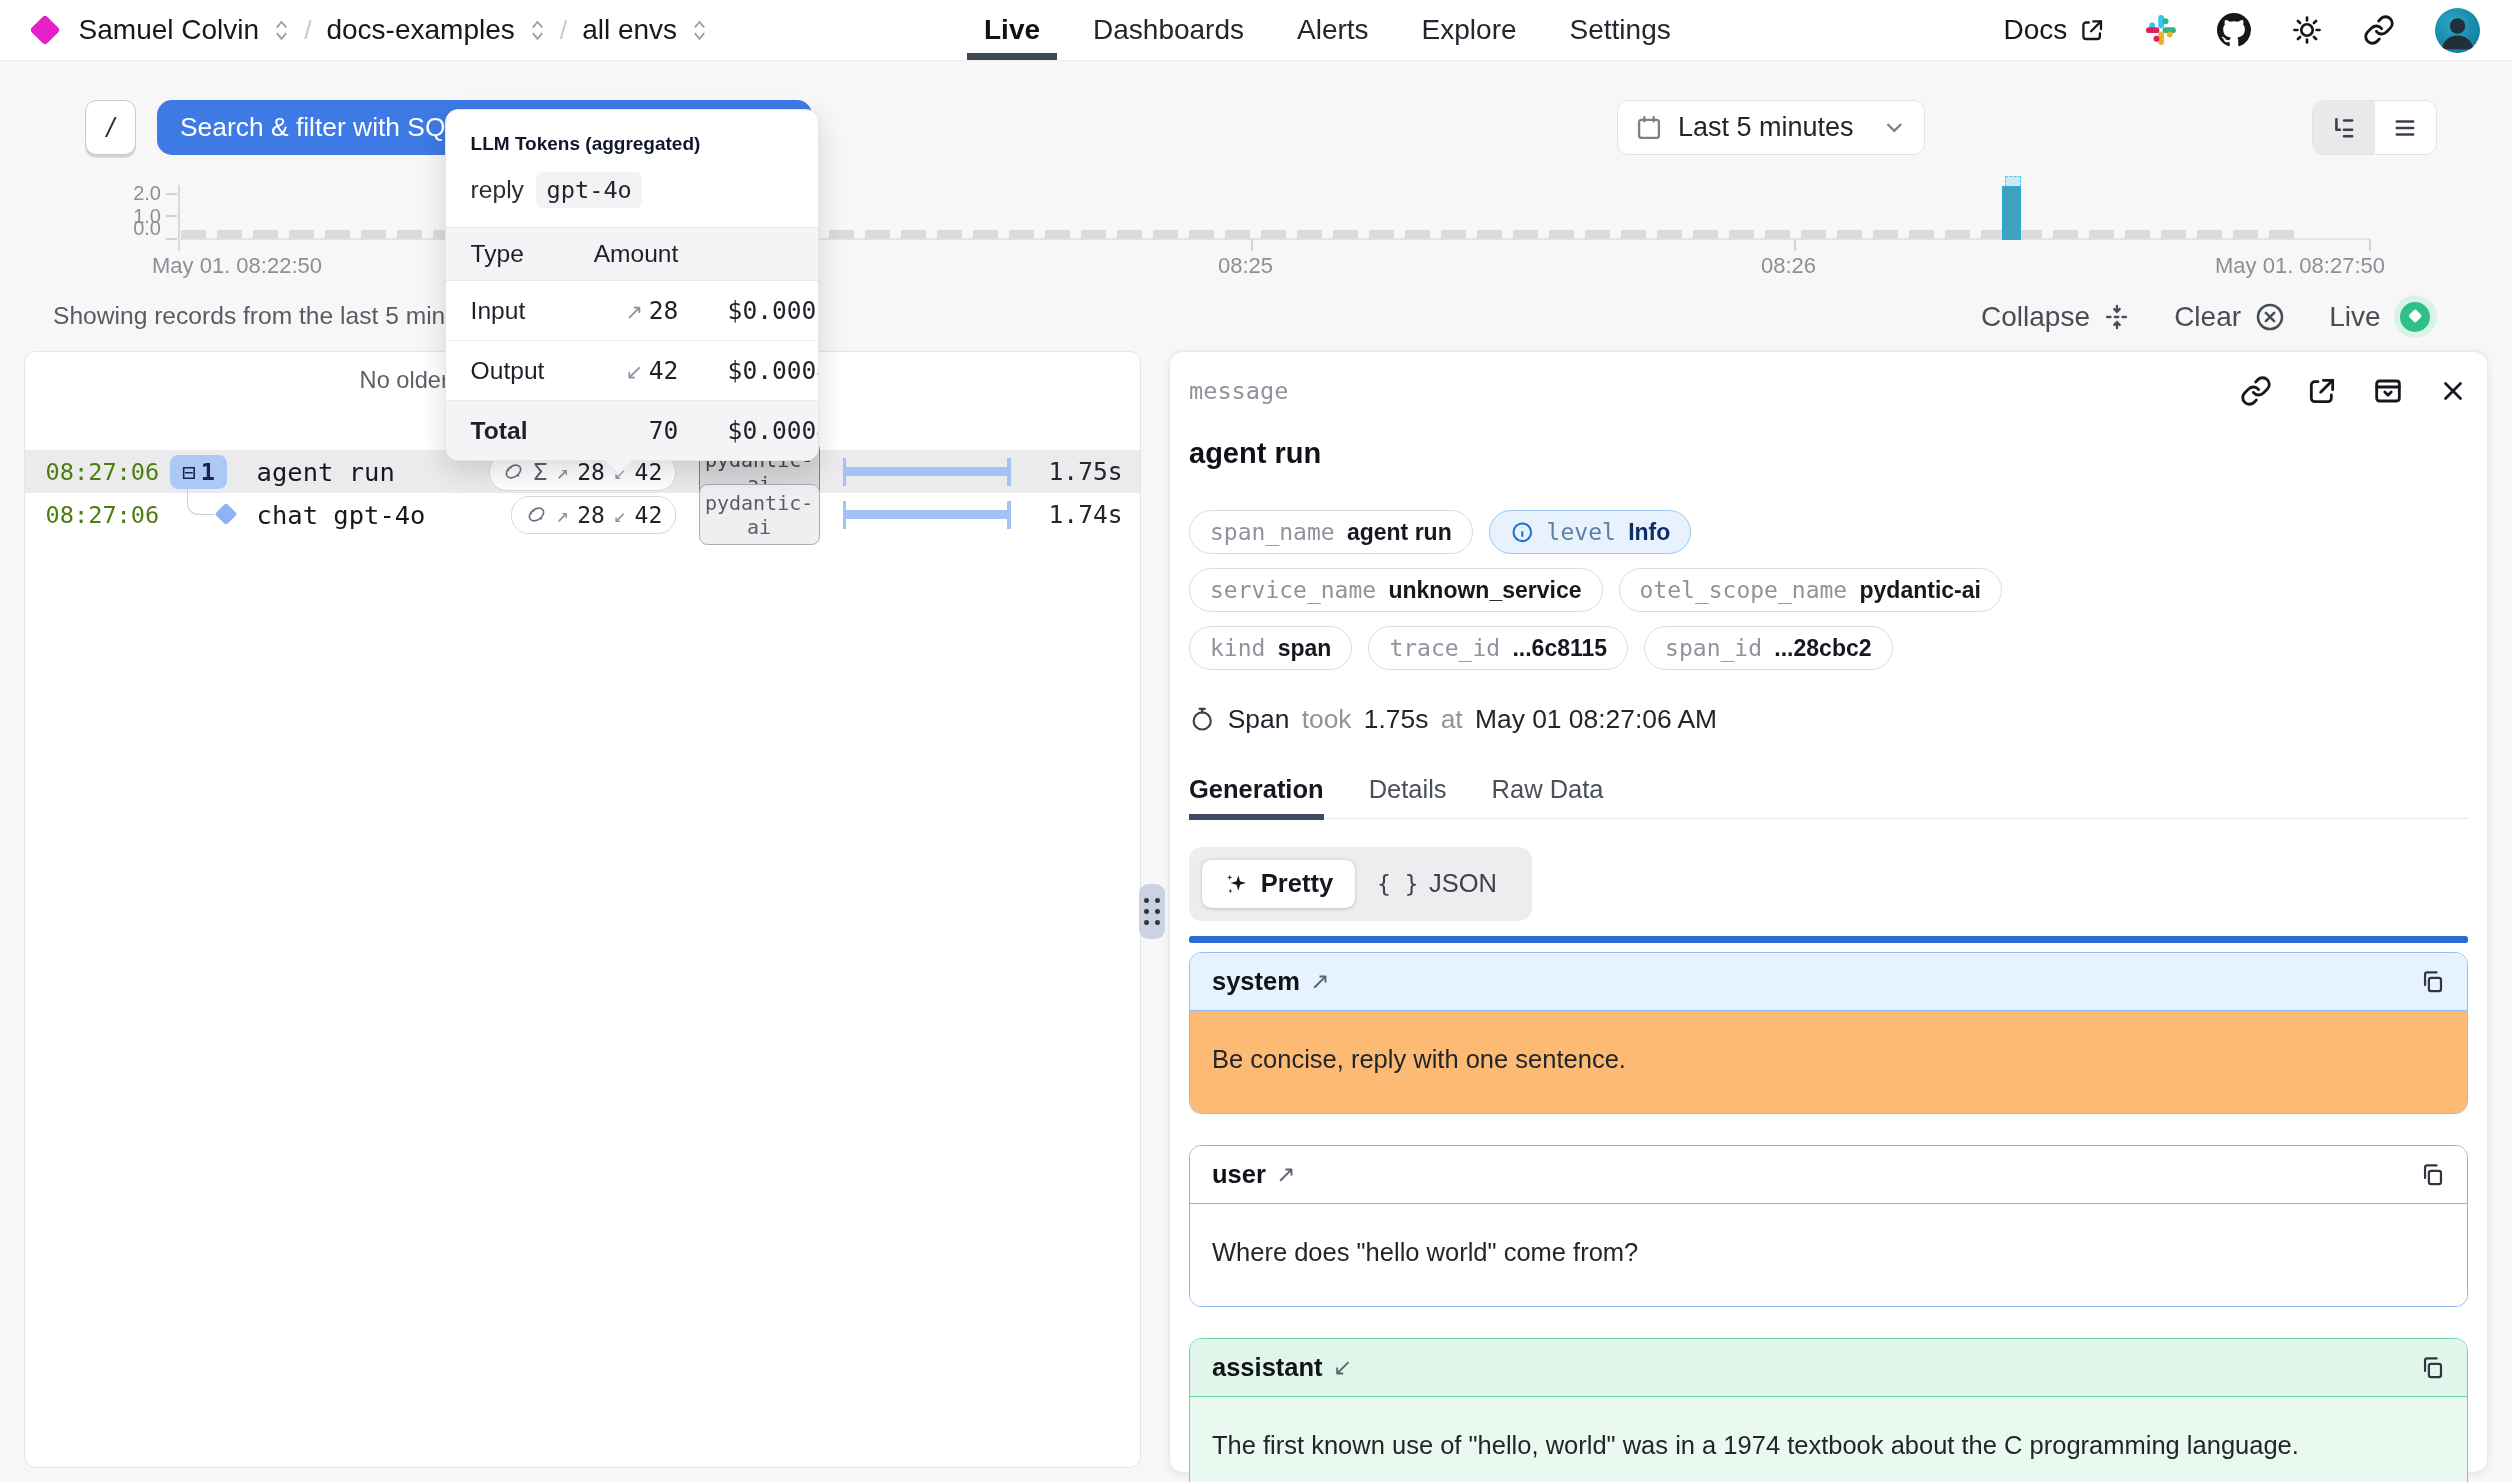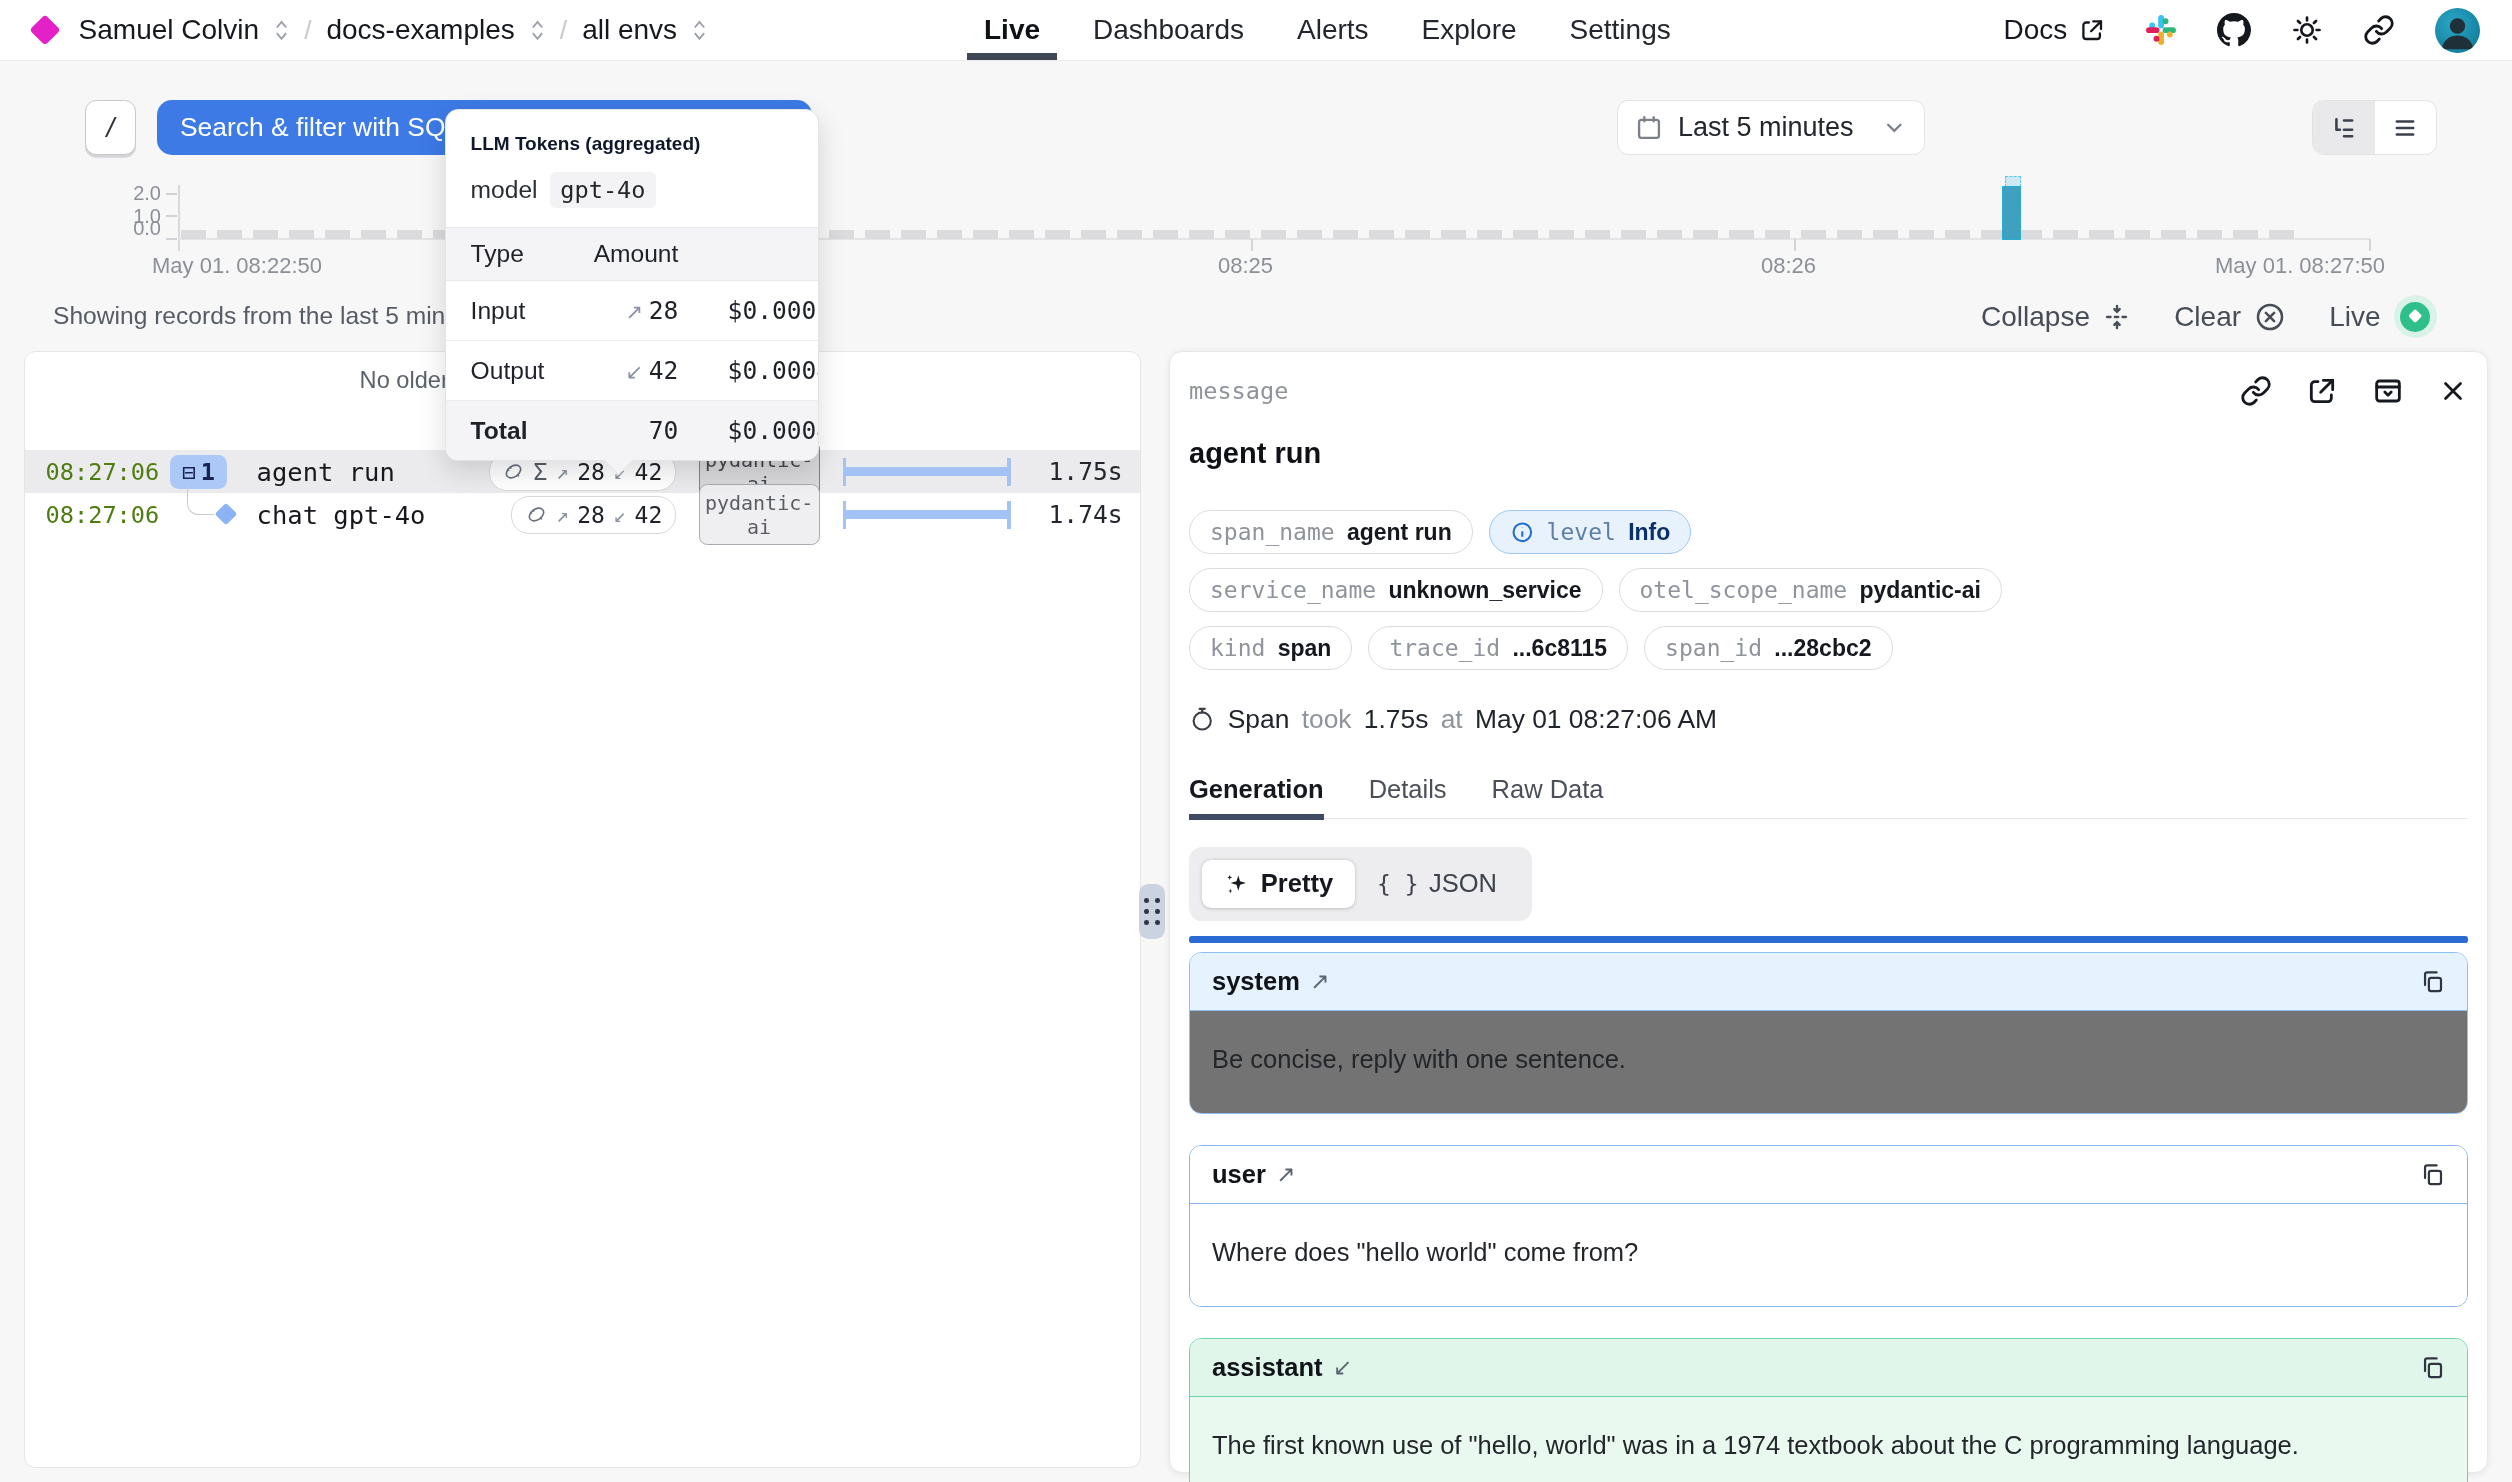--- a/index.html
+++ b/index.html
@@ -124,21 +124,21 @@
   .bluebar{height:7.6px;background:#2a6cd4;border-radius:2.8px;margin-top:15px;}
   .msg{border-radius:12.3px;margin-top:31px;border:1.9px solid;overflow:hidden;}
   .msg.first{margin-top:8.5px;}
   .msg-head{height:57px;display:flex;align-items:center;padding:0 22px;border-bottom:1.9px solid;}
   .role{font-size:25.5px;font-weight:700;color:#101318;}
   .m-arr{margin-left:10.4px;color:#5b6472;font-size:23px;}
   .copy{margin-left:auto;color:#303641;cursor:pointer;}
   .msg-body{padding:28px 22px 34px;font-size:25.5px;line-height:40px;color:#22262a;}
   .msg-system{border-color:#8cc0f5;}
   .msg-system .msg-head{background:#e6f2fe;border-color:#8cc0f5;}
-  .msg-system .msg-body{background:#737373;}
+  .msg-system .msg-body{background:#fdba74;}
   .msg-user{border-color:#86b2ef;}
   .msg-user .msg-head{background:#fff;border-color:#86b2ef;}
   .msg-user .msg-body{background:#fff;}
   .msg-assistant{border-color:#69d6a4;}
   .msg-assistant .msg-head{background:#e1f6ea;border-color:#69d6a4;}
   .msg-assistant .msg-body{background:#e9f9f0;}
 
   
   .ttp{position:absolute;left:445px;top:109px;width:372px;background:#fff;border:0.9px solid #e4e4e7;border-radius:13.2px;
     box-shadow:0 9.4px 28px rgba(0,0,0,.14);z-index:60;}
@@ -581,21 +581,21 @@
       <div class="msg-body">The first known use of "hello, world" was in a 1974 textbook about the C programming language.</div>
     </div>
 
   </div>
 
   <div class="ttp">
     <div class="ptr"></div>
     <div class="ttp-inner">
       <div class="ttp-title">LLM Tokens (aggregated)</div>
       <div class="ttp-model">
-        <span>model</span>
+        <span>reply</span>
         <span class="mono-chip mono">gpt-4o</span>
       </div>
       <table class="ttp-table">
         <thead>
           <tr>
             <th class="l">Type</th>
             <th>Amount</th>
             <th>Cost</th>
           </tr>
         </thead>

